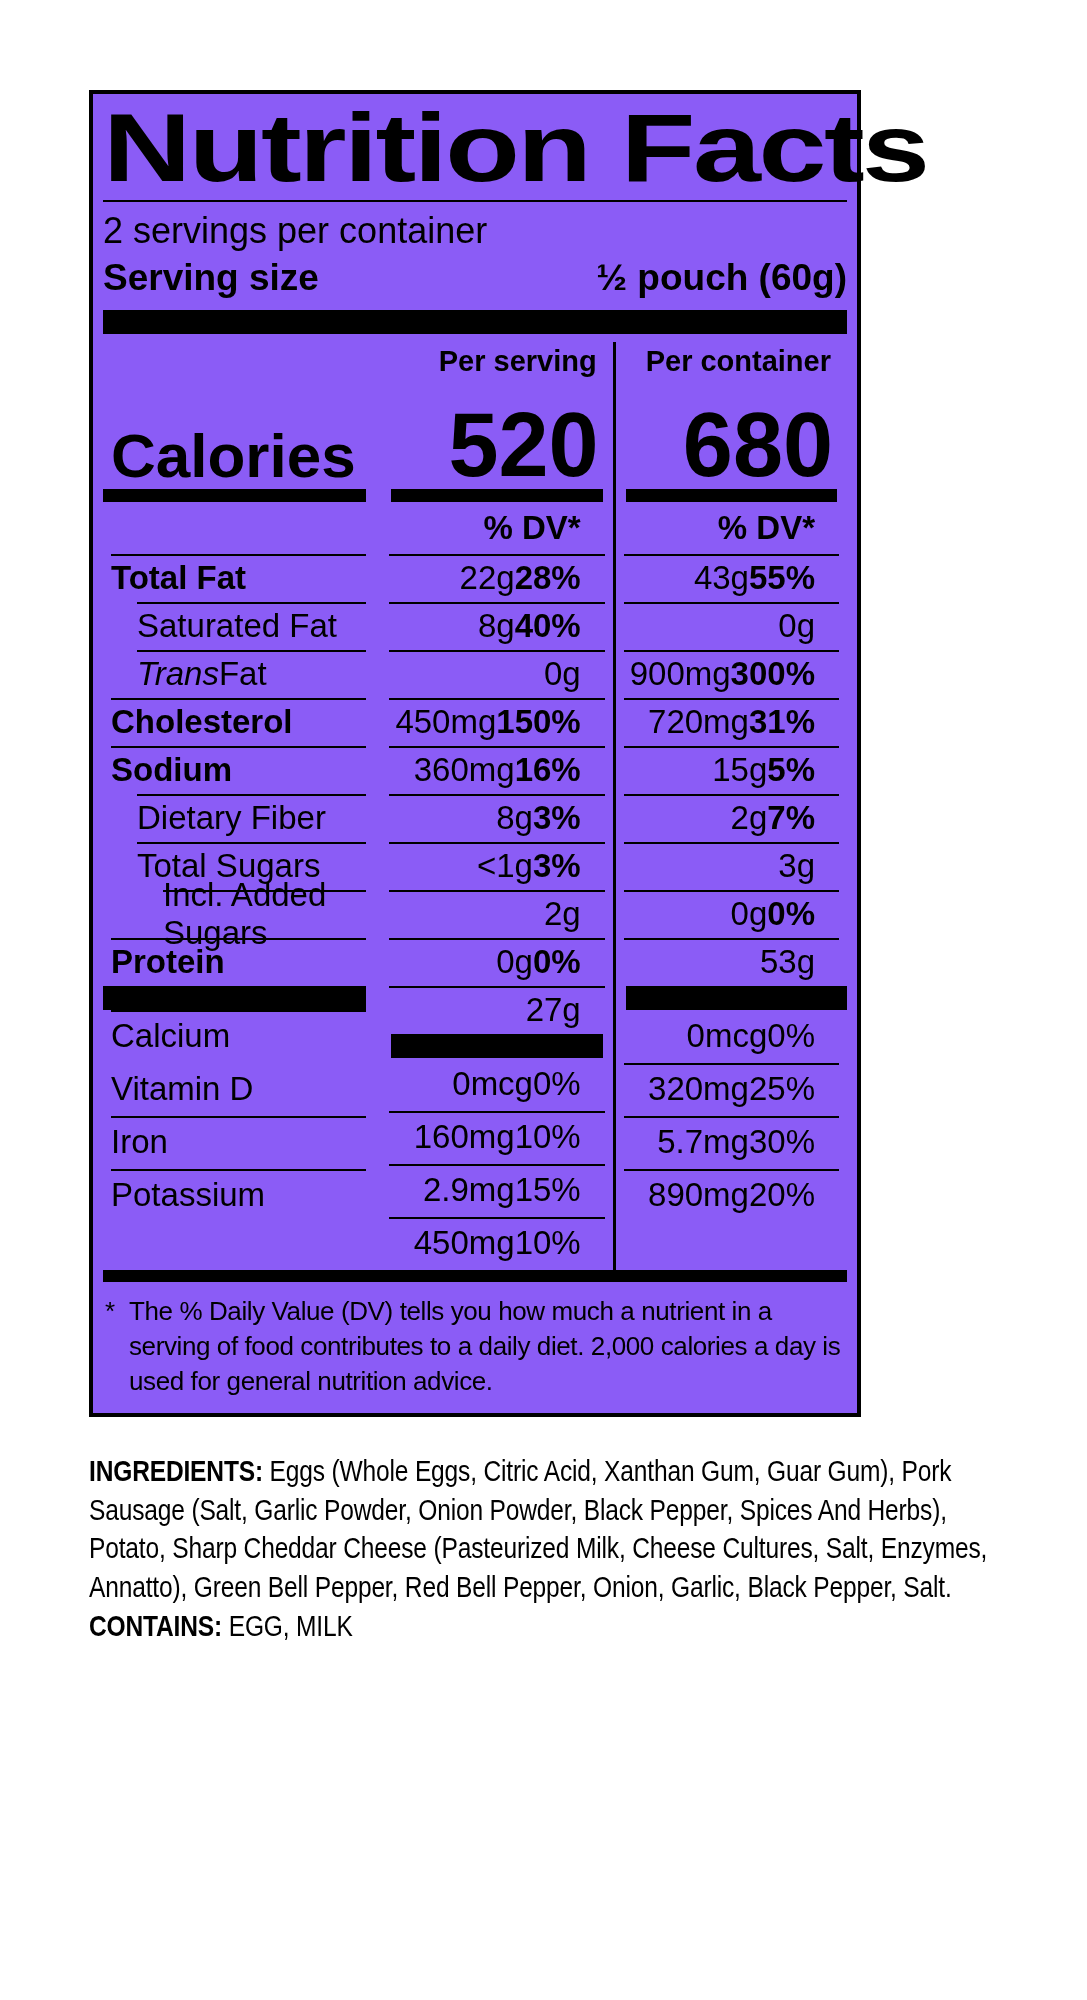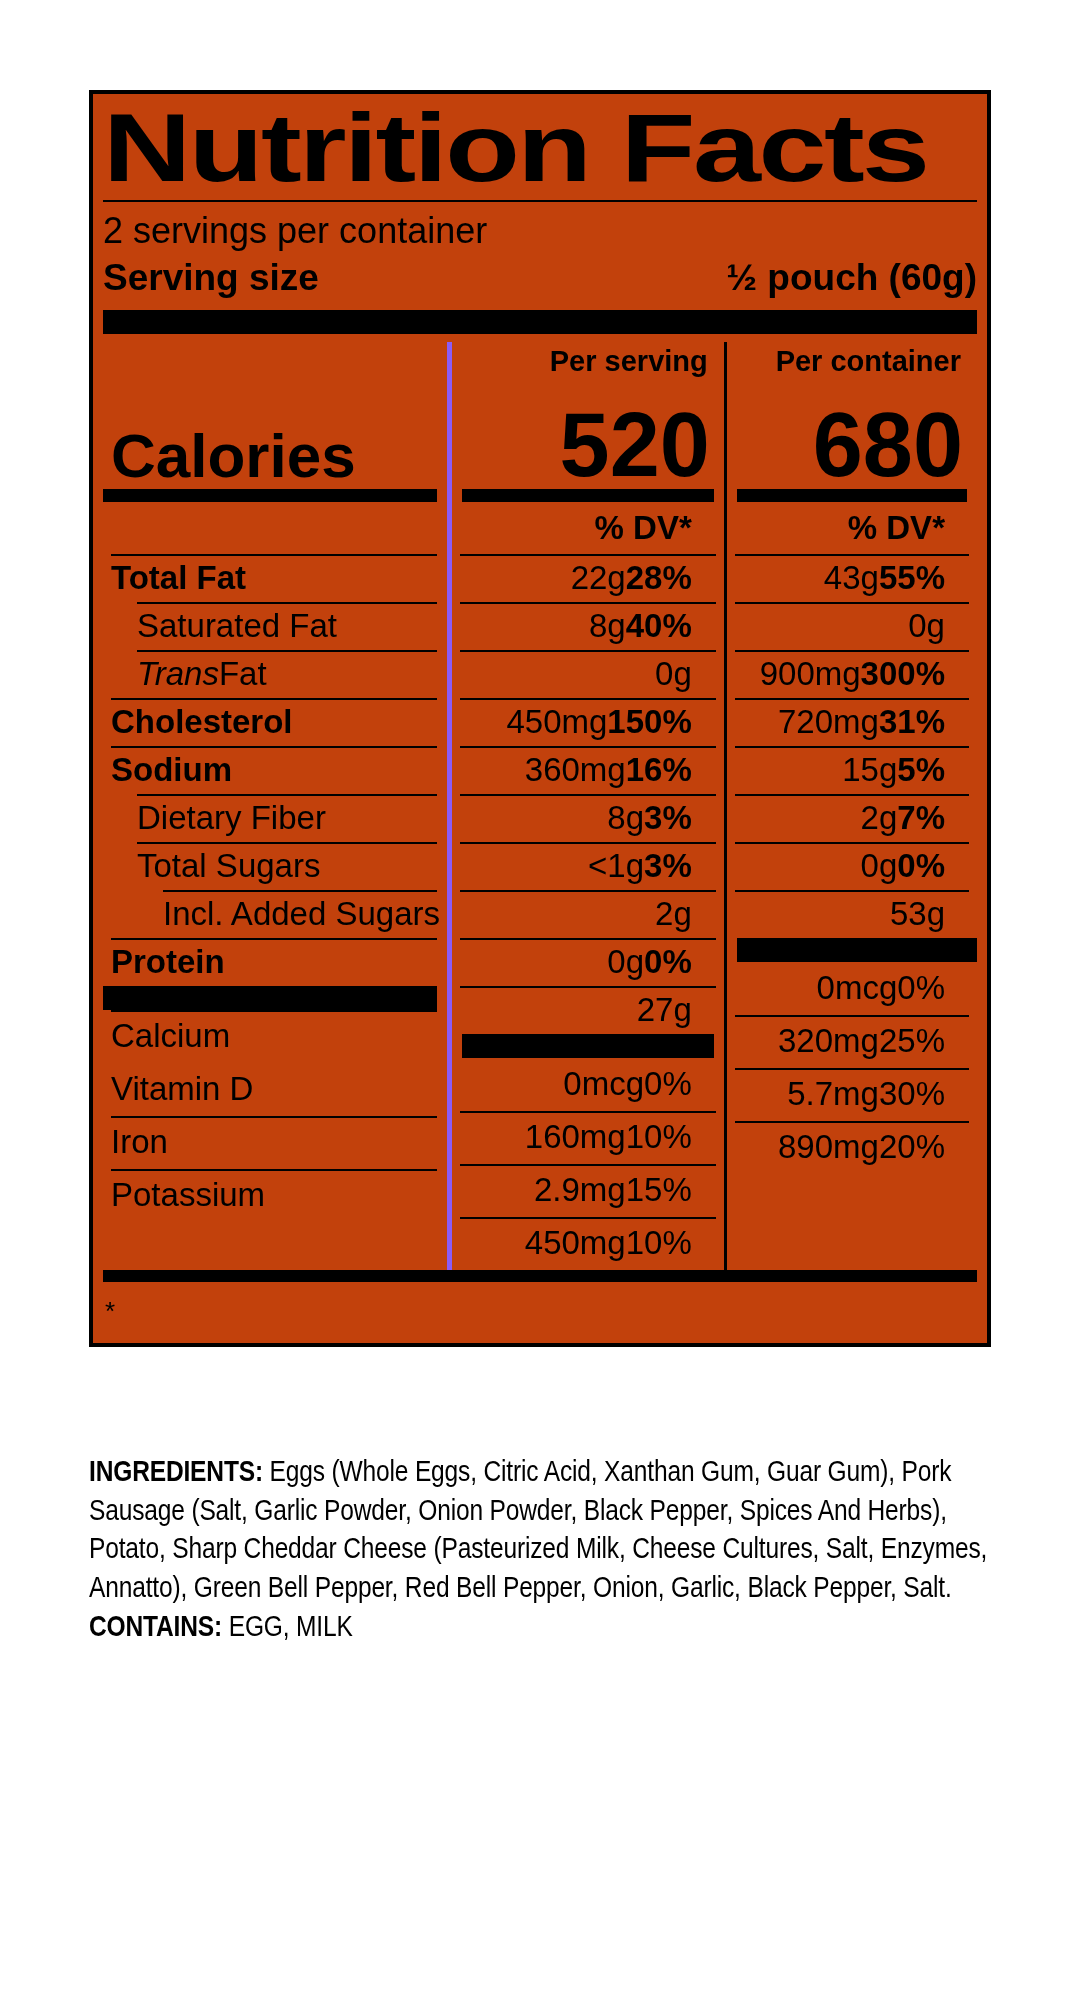--- a/index.html
+++ b/index.html
@@ -1,20 +1,20 @@
 <!DOCTYPE html>
 <html><head>
 <meta charset="utf-8">
 <style>
   html,body{margin:0;padding:0;background:#fff;}
   body{width:1087px;height:2000px;color:#000;font-family:"Liberation Sans",sans-serif;}
   .page{position:relative;width:1087px;height:2000px;background:#fff;overflow:hidden;}
 
-  .label-box{position:absolute;left:89px;top:90px;width:902px;box-sizing:border-box;
-             border:4px solid #000;padding:0 10px 8px 10px;background:#c2410c;}
+  .label-box{position:absolute;left:89px;top:90px;width:772px;box-sizing:border-box;
+             border:4px solid #000;padding:0 10px 8px 10px;background:#8b5cf6;}
 
   .title-wrap{border-bottom:2px solid #000;padding:8px 0 6px 0;}
   .title-text{display:inline-block;font-size:97px;font-weight:700;letter-spacing:-2px;
               line-height:0.95;transform:scaleX(1.26);transform-origin:left center;white-space:nowrap;}
 
   .servings{margin-top:8px;font-size:36px;line-height:1.15;}
   .ss-row{display:flex;justify-content:space-between;align-items:baseline;
           margin-top:4px;font-size:37px;font-weight:700;line-height:1.2;}
 
   .bar{background:#000;}
@@ -206,20 +206,24 @@
           </div>
           <div class="cell vcell h-main hl">
             <span class="amt">15g</span>
             <span class="dv b">5%</span>
           </div>
           <div class="cell vcell h-main hl">
             <span class="amt">2g</span>
             <span class="dv b">7%</span>
           </div>
           <div class="cell vcell h-main hl">
+            <span class="amt">3g</span>
+            <span class="dv b"></span>
+          </div>
+          <div class="cell vcell h-main hl">
             <span class="amt">0g</span>
             <span class="dv b">0%</span>
           </div>
           <div class="cell vcell h-main hl">
             <span class="amt">53g</span>
             <span class="dv b"></span>
           </div>
           <div class="bar bar-lg gap-l"></div>
           <div class="cell vcell h-vit">
             <span class="amt">0mcg</span>
@@ -238,20 +242,21 @@
             <span class="dv">20%</span>
           </div>
         </div>
 
     </div>
 
     <div class="bar bar-sm"></div>
 
     <div class="footnote">
       <span class="fn-star">*</span>
+      <span class="fn-text">The % Daily Value (DV) tells you how much a nutrient in a serving of food contributes to a daily diet. 2,000 calories a day is used for general nutrition advice.</span>
     </div>
 
   </div>
 
   <div class="ingredients">
     <div class="ing-scale">
       <p><span class="b">INGREDIENTS:</span><span> Eggs (Whole Eggs, Citric Acid, Xanthan Gum, Guar Gum), Pork Sausage (Salt, Garlic Powder, Onion Powder, Black Pepper, Spices And Herbs), Potato, Sharp Cheddar Cheese (Pasteurized Milk, Cheese Cultures, Salt, Enzymes, Annatto), Green Bell Pepper, Red Bell Pepper, Onion, Garlic, Black Pepper, Salt.</span></p>
       <p><span class="b">CONTAINS:</span><span> EGG, MILK</span></p>
     </div>
   </div>

